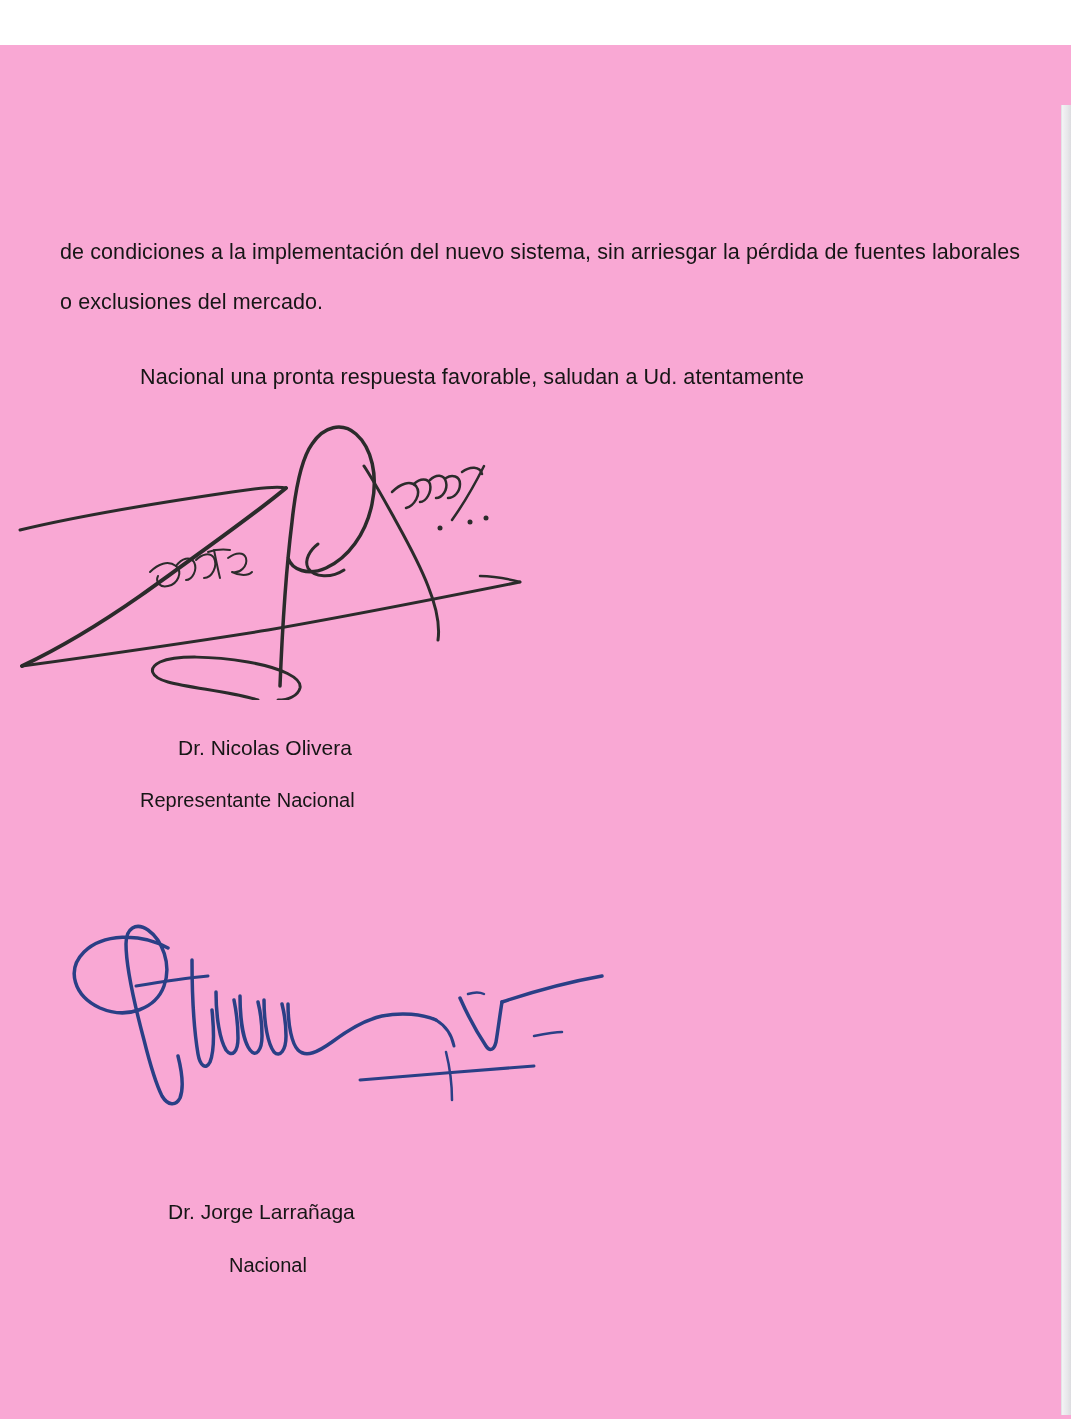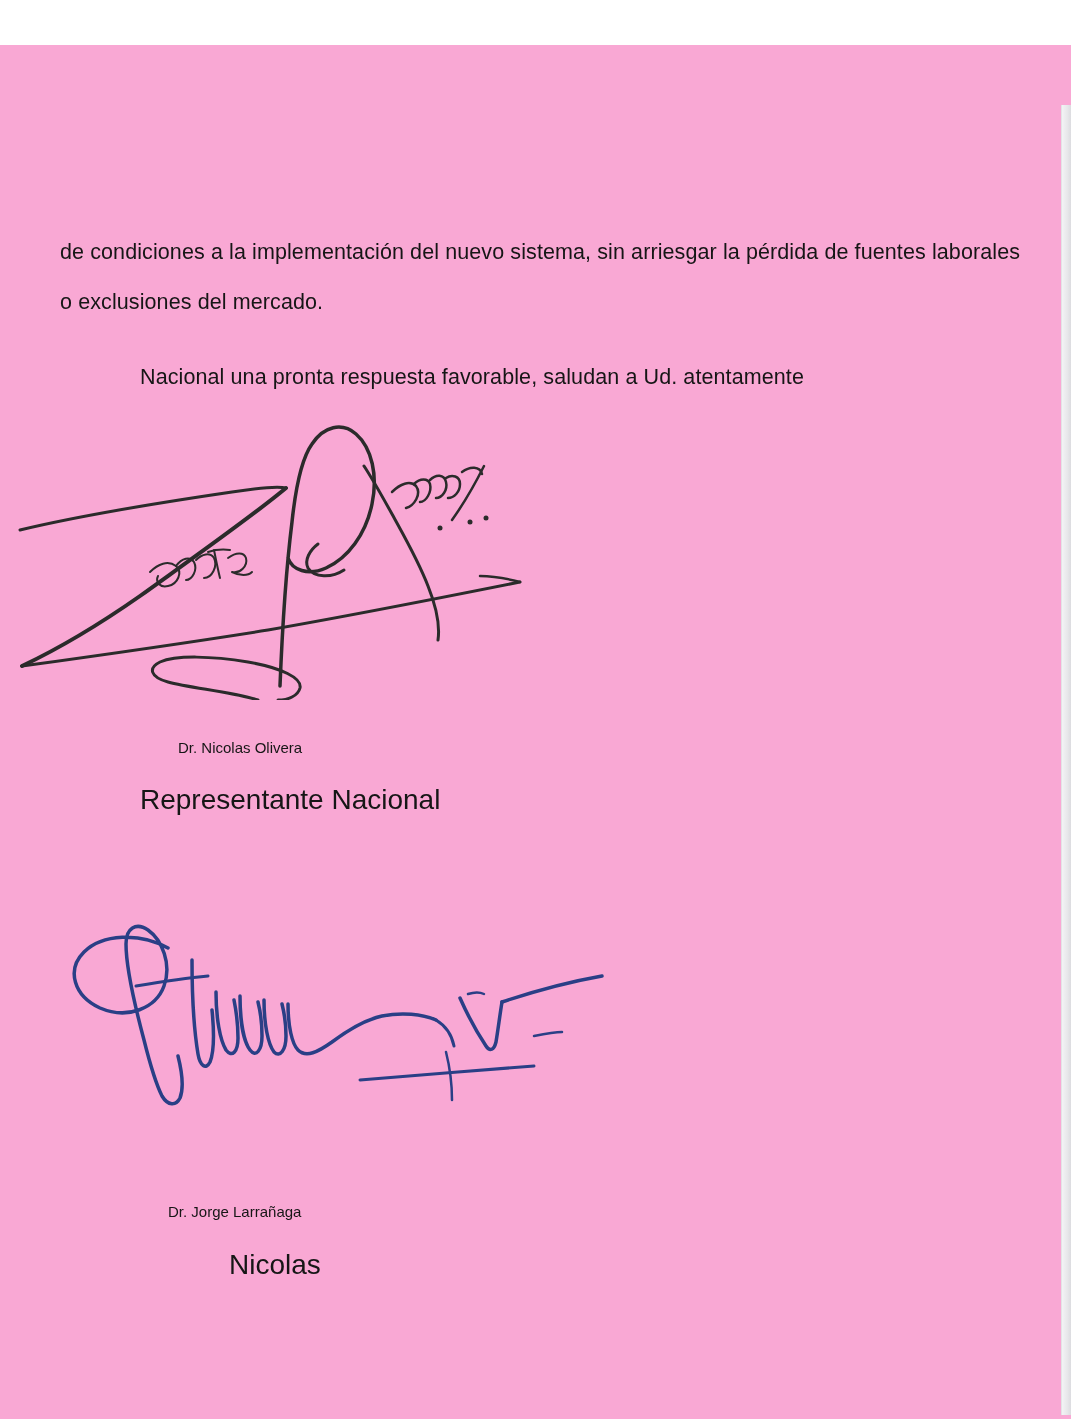--- a/index.html
+++ b/index.html
@@ -70,29 +70,29 @@
   .sig-block {
     position: absolute;
   }
 
   .sig-image {
     position: absolute;
   }
 
   .sig-name {
     position: absolute;
-    font-size: 15px;
+    font-size: 21px;
     line-height: 30px;
     color: #161616;
     white-space: nowrap;
   }
 
   .sig-title {
     position: absolute;
-    font-size: 28px;
+    font-size: 20px;
     line-height: 30px;
     color: #161616;
     white-space: nowrap;
   }
 
   #sig1-img { left: 0px;  top: 355px; width: 560px; height: 300px; }
   #sig1-name  { left: 178px; top: 688px; }
   #sig1-title { left: 140px; top: 740px; }
 
   #sig2-img { left: 40px; top: 855px; width: 600px; height: 230px; }
@@ -161,19 +161,19 @@
           <path d="M462 102 C492 92 528 82 562 76" stroke-width="3.5"></path>
           <path d="M428 94 C434 92 440 92 444 94" stroke-width="2.5"></path>
           <path d="M494 136 C504 134 514 132 522 132" stroke-width="2.5"></path>
           <path d="M320 180 C368 176 440 170 494 166" stroke-width="3"></path>
           <path d="M406 152 C410 168 412 186 412 200" stroke-width="2.5"></path>
         </g>
       </svg>
 
       <div class="sig-name" id="sig2-name">Dr. Jorge Larrañaga</div>
 
-      <div class="sig-title" id="sig2-title">Nicolas</div>
+      <div class="sig-title" id="sig2-title">Nacional</div>
     </div>
 
   </div>
 
   <div class="scan-edge"></div>
 </div>
 
 </body></html>

